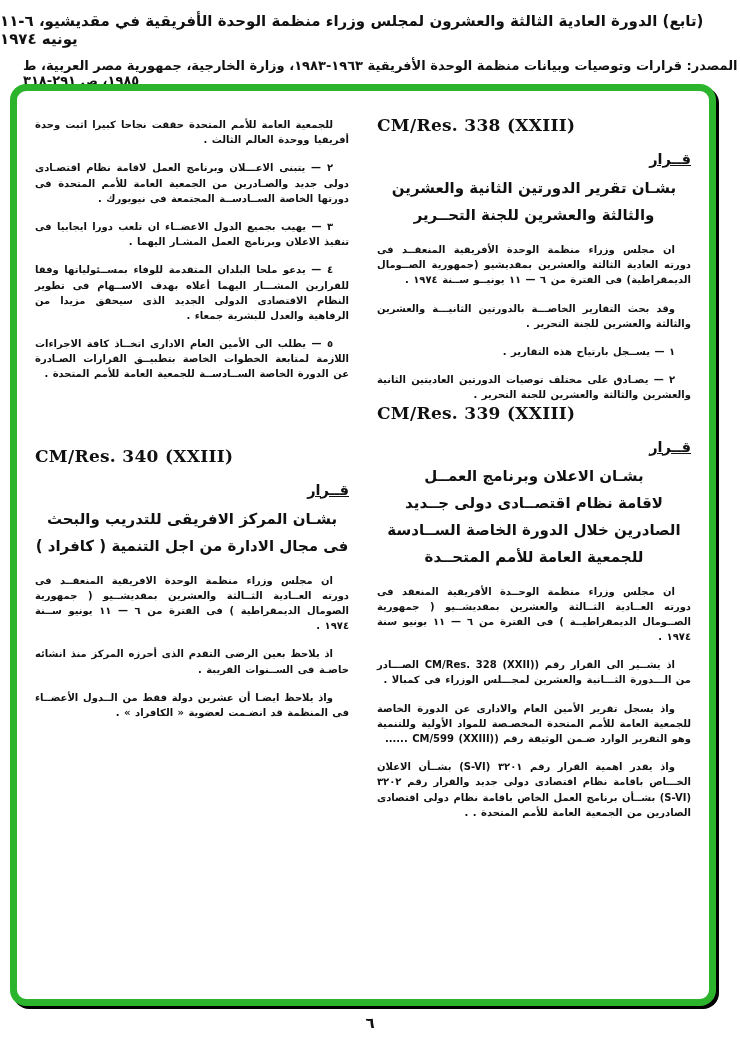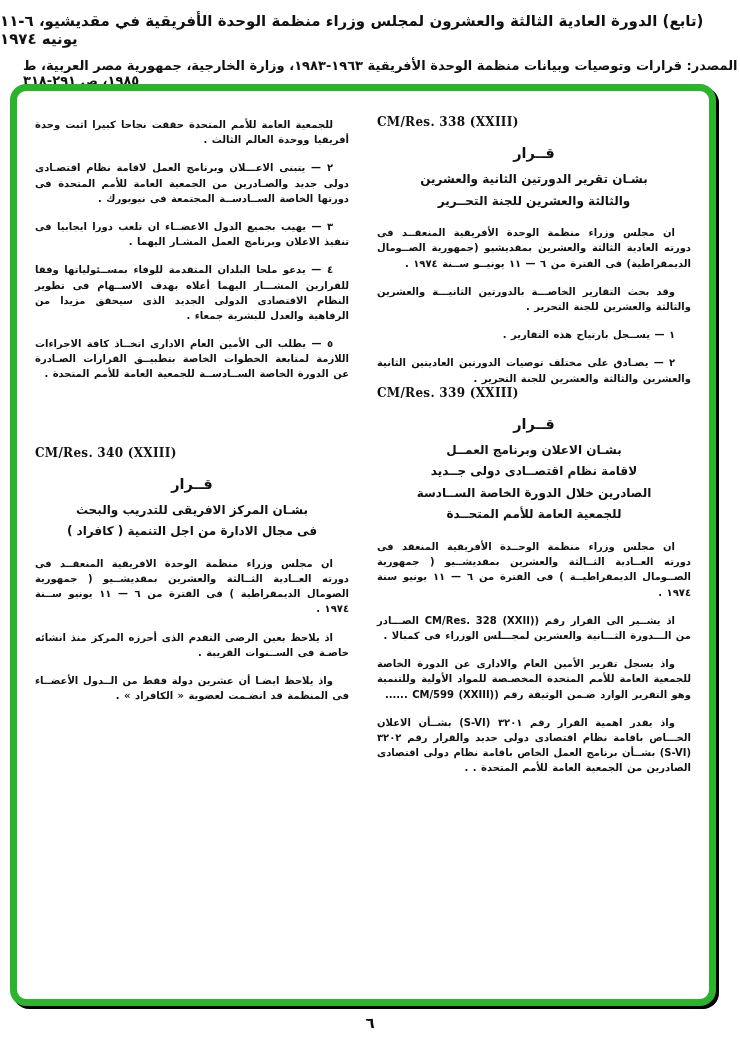--- a/index.html
+++ b/index.html
@@ -19,28 +19,28 @@
   }
   .columns {
     position:absolute; left:18px; right:18px; top:24px; bottom:8px;
     display:flex; gap:28px; direction:rtl;
   }
   .col { flex:1; min-width:0; }
 
   .res-number {
     direction:ltr; text-align:left;
     font-family:"DejaVu Serif", serif;
-    font-size:12px; font-weight:600; letter-spacing:0.3px;
+    font-size:17px; font-weight:600; letter-spacing:0.3px;
     margin-bottom:2px;
   }
   .res-number.section { }
   .res-number.section-big { margin-top:64px; }
 
-  .heading { text-align:center; font-weight:bold; font-size:14.5px; margin:16px 0 8px; }
-  .title-line { text-align:center; font-weight:bold; font-size:12px; line-height:1.8; }
+  .heading { text-align:right; font-weight:bold; font-size:14.5px; margin:16px 0 8px;text-decoration:underline; }
+  .title-line { text-align:center; font-weight:bold; font-size:15px; line-height:1.8; }
 
   .para {
     font-size:10px; font-weight:bold; line-height:1.52;
     text-align:justify; text-indent:16px; margin-top:13px;
     word-spacing:1px;
   }
 
   .page-number { position:absolute; left:0; right:0; top:1014px; text-align:center; font-size:15px; font-weight:bold; }
 </style>
 </head>

